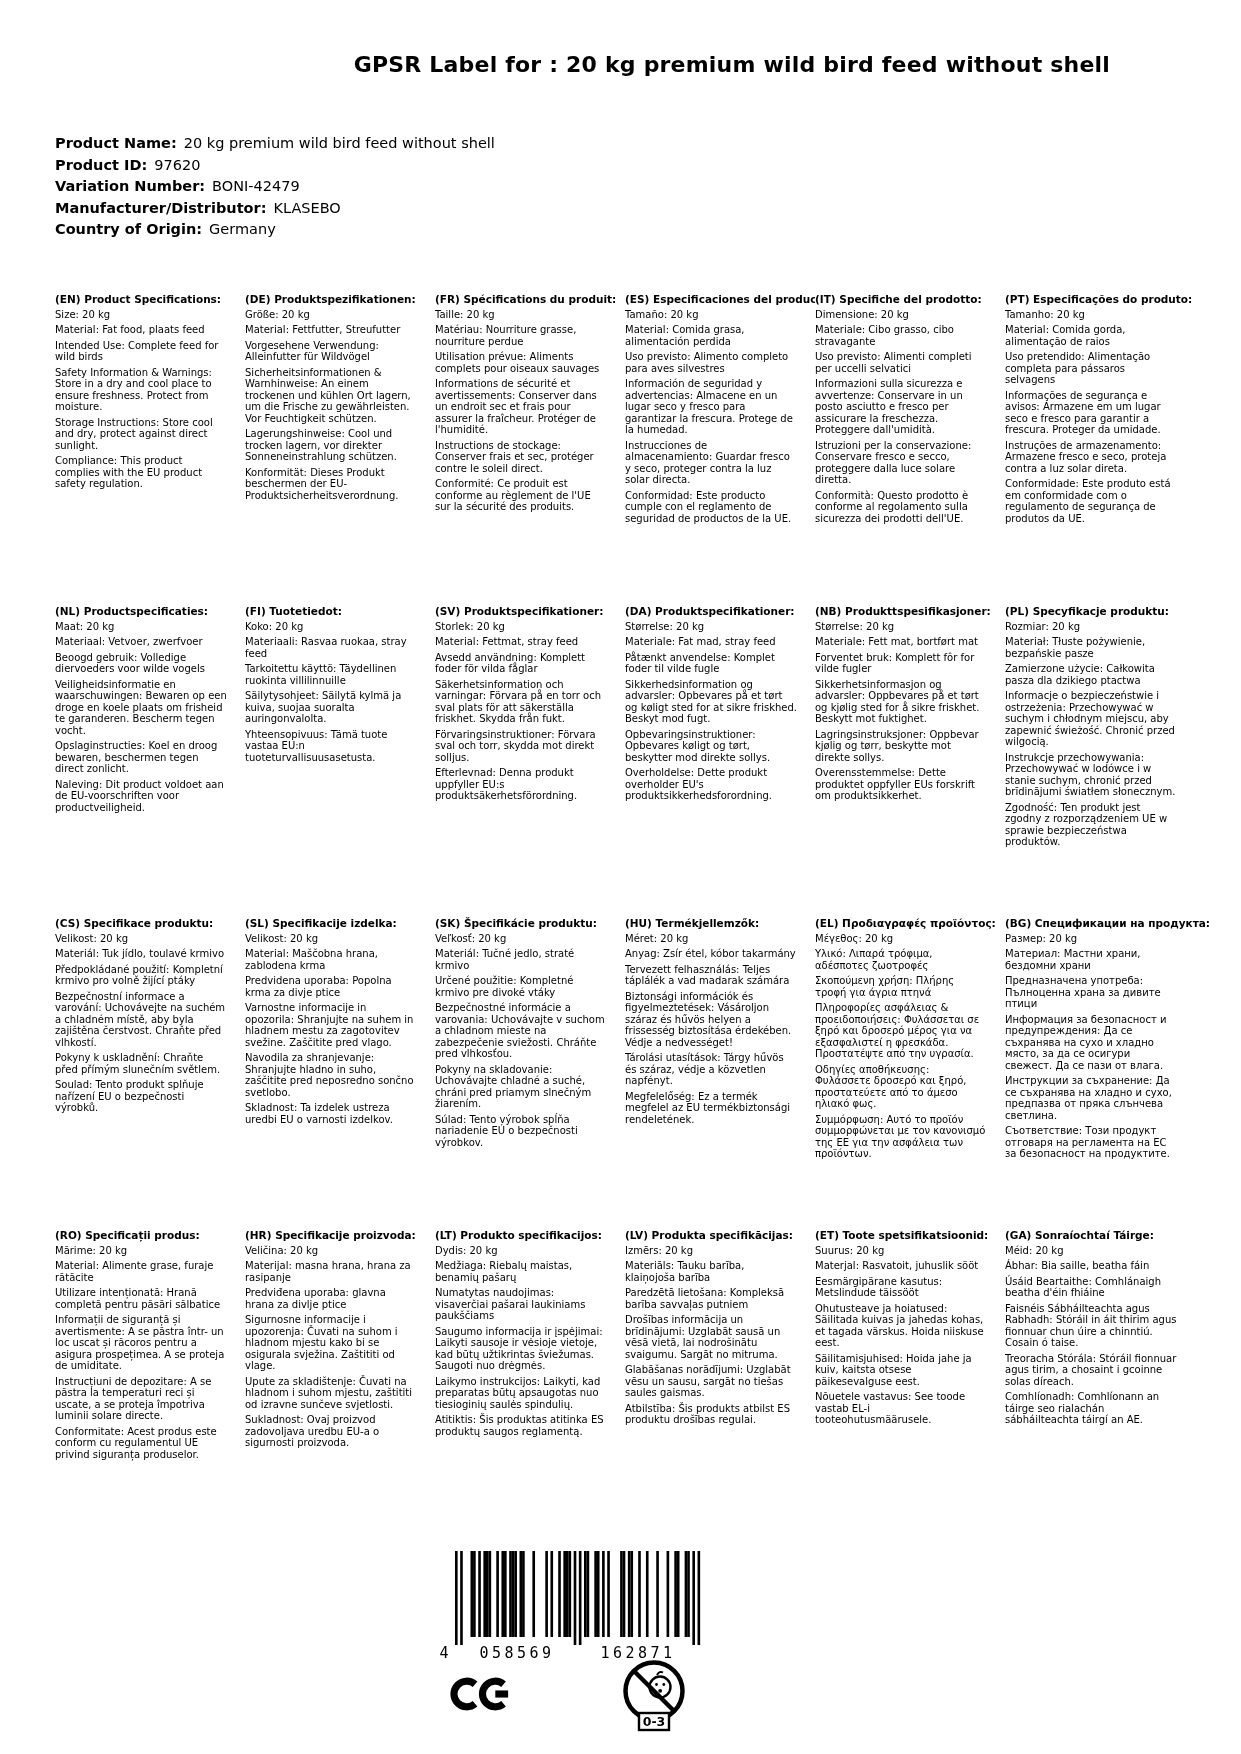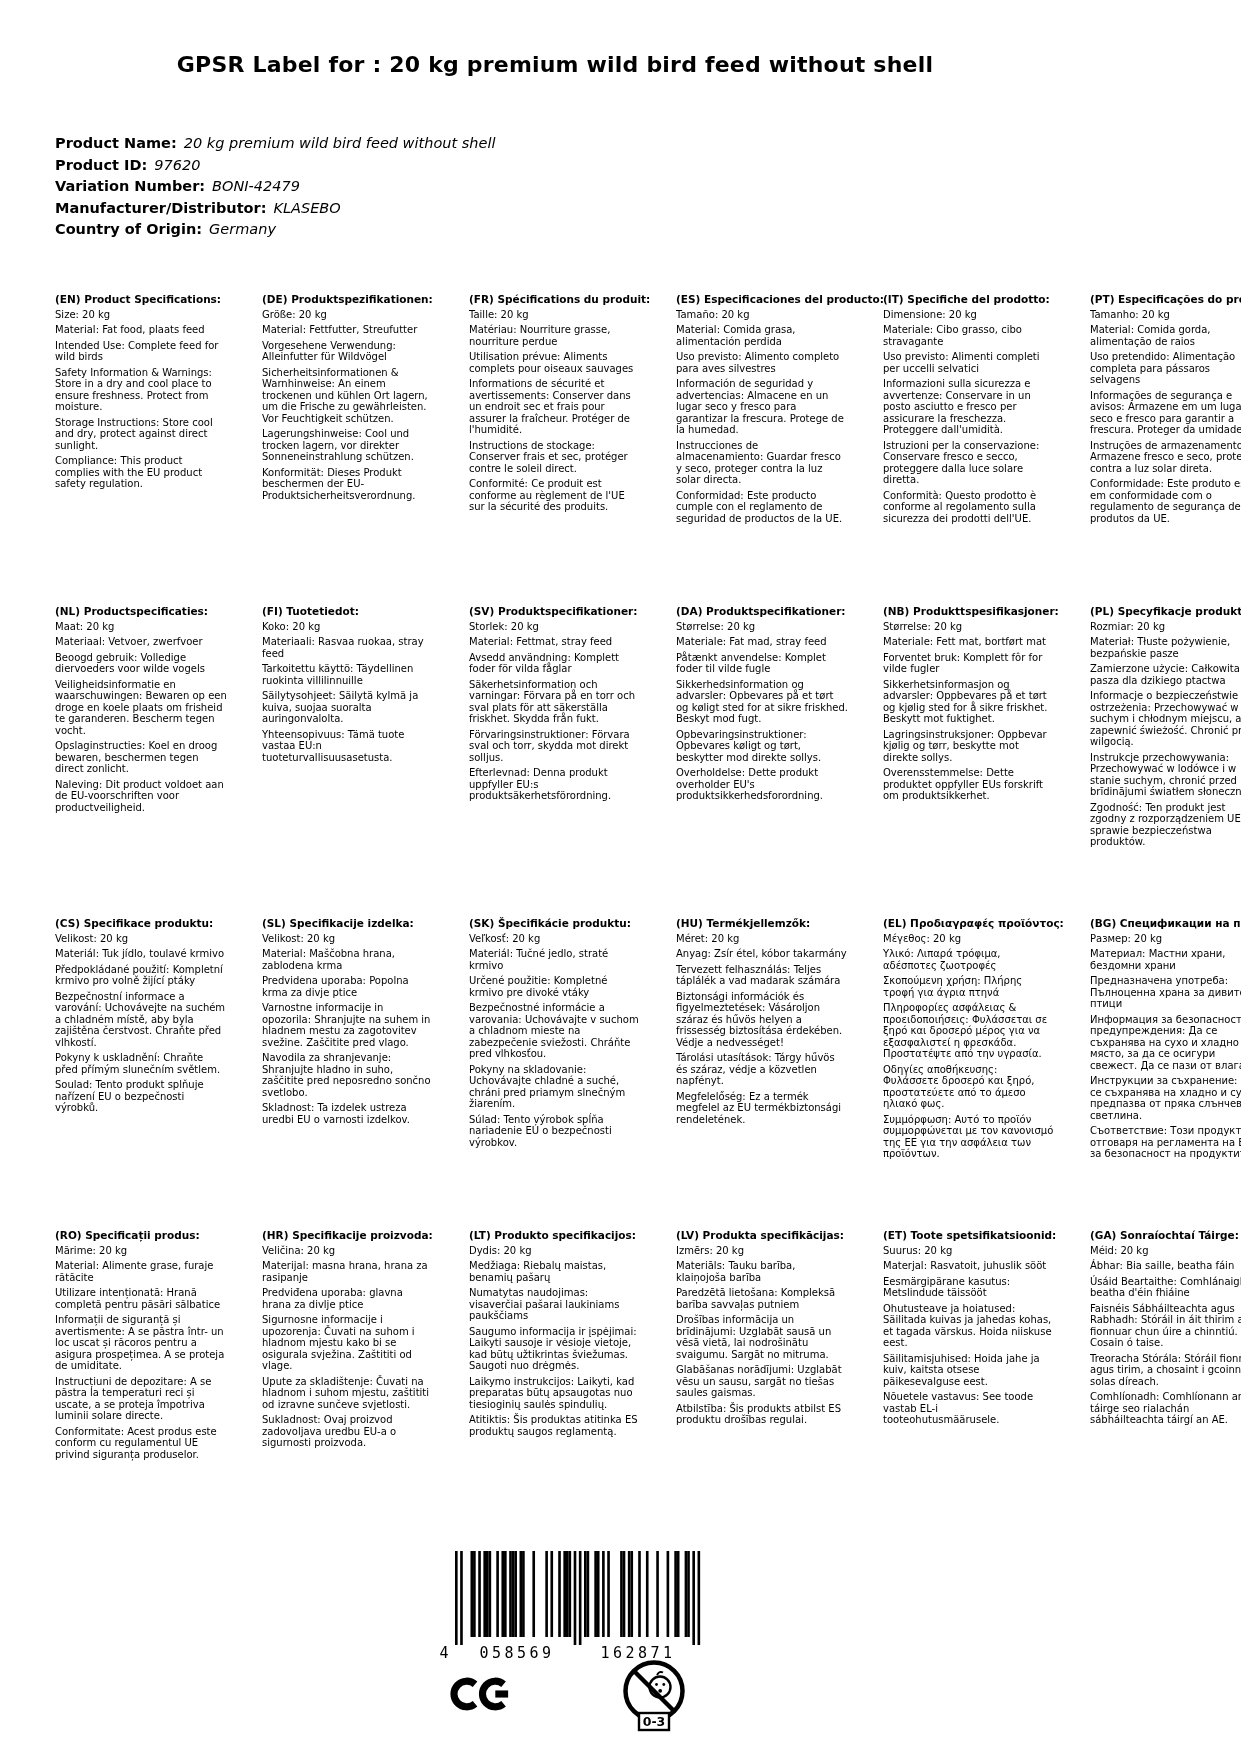--- a/index.html
+++ b/index.html
@@ -1,29 +1,29 @@
 <!DOCTYPE html>
 <html><head>
 <meta charset="utf-8">
 <style>
   * { margin:0; padding:0; box-sizing:border-box; }
   html,body { width:1241px; background:#fff; color:#000;
     font-family:"DejaVu Sans", sans-serif; }
   .page { position:relative; width:1241px; height:1754px; background:#fff; overflow:hidden; }
 
-  .title { margin-top:52px; width:1110px; text-align:center;
+  .title { margin-top:52px; width:1110px; text-align:right;
     font-size:22px; font-weight:bold; letter-spacing:0.2px; }
 
   .product-info { margin:56px 0 0 55px; }
   .info-line { font-size:14.5px; line-height:21.5px; white-space:nowrap; }
   .info-label { font-weight:bold; }
-  .info-value { margin-left:7px;font-style:italic; }
+  .info-value { margin-left:7px; }
 
   .lang-grid { margin:52px 55px 0 55px; display:grid;
-    grid-template-columns:repeat(6,172px); column-gap:35px;
+    grid-template-columns:repeat(6,172px); column-gap:18px;
     grid-auto-rows:minmax(312px,auto); }
   .lang-block { overflow:visible; }
   .lang-heading { position:relative; background:#fff; width:max-content;
     font-size:10.5px; font-weight:bold; white-space:nowrap; }
   .lang-item { font-size:10px; line-height:1.15; margin-top:4px;
     overflow-wrap:break-word; }
 
   .bottom { position:absolute; left:0; top:1548px; width:1241px; height:206px; }
   .barcode-svg { position:absolute; left:437px; top:3px; }
   .barcode-svg rect { fill:#000; }

